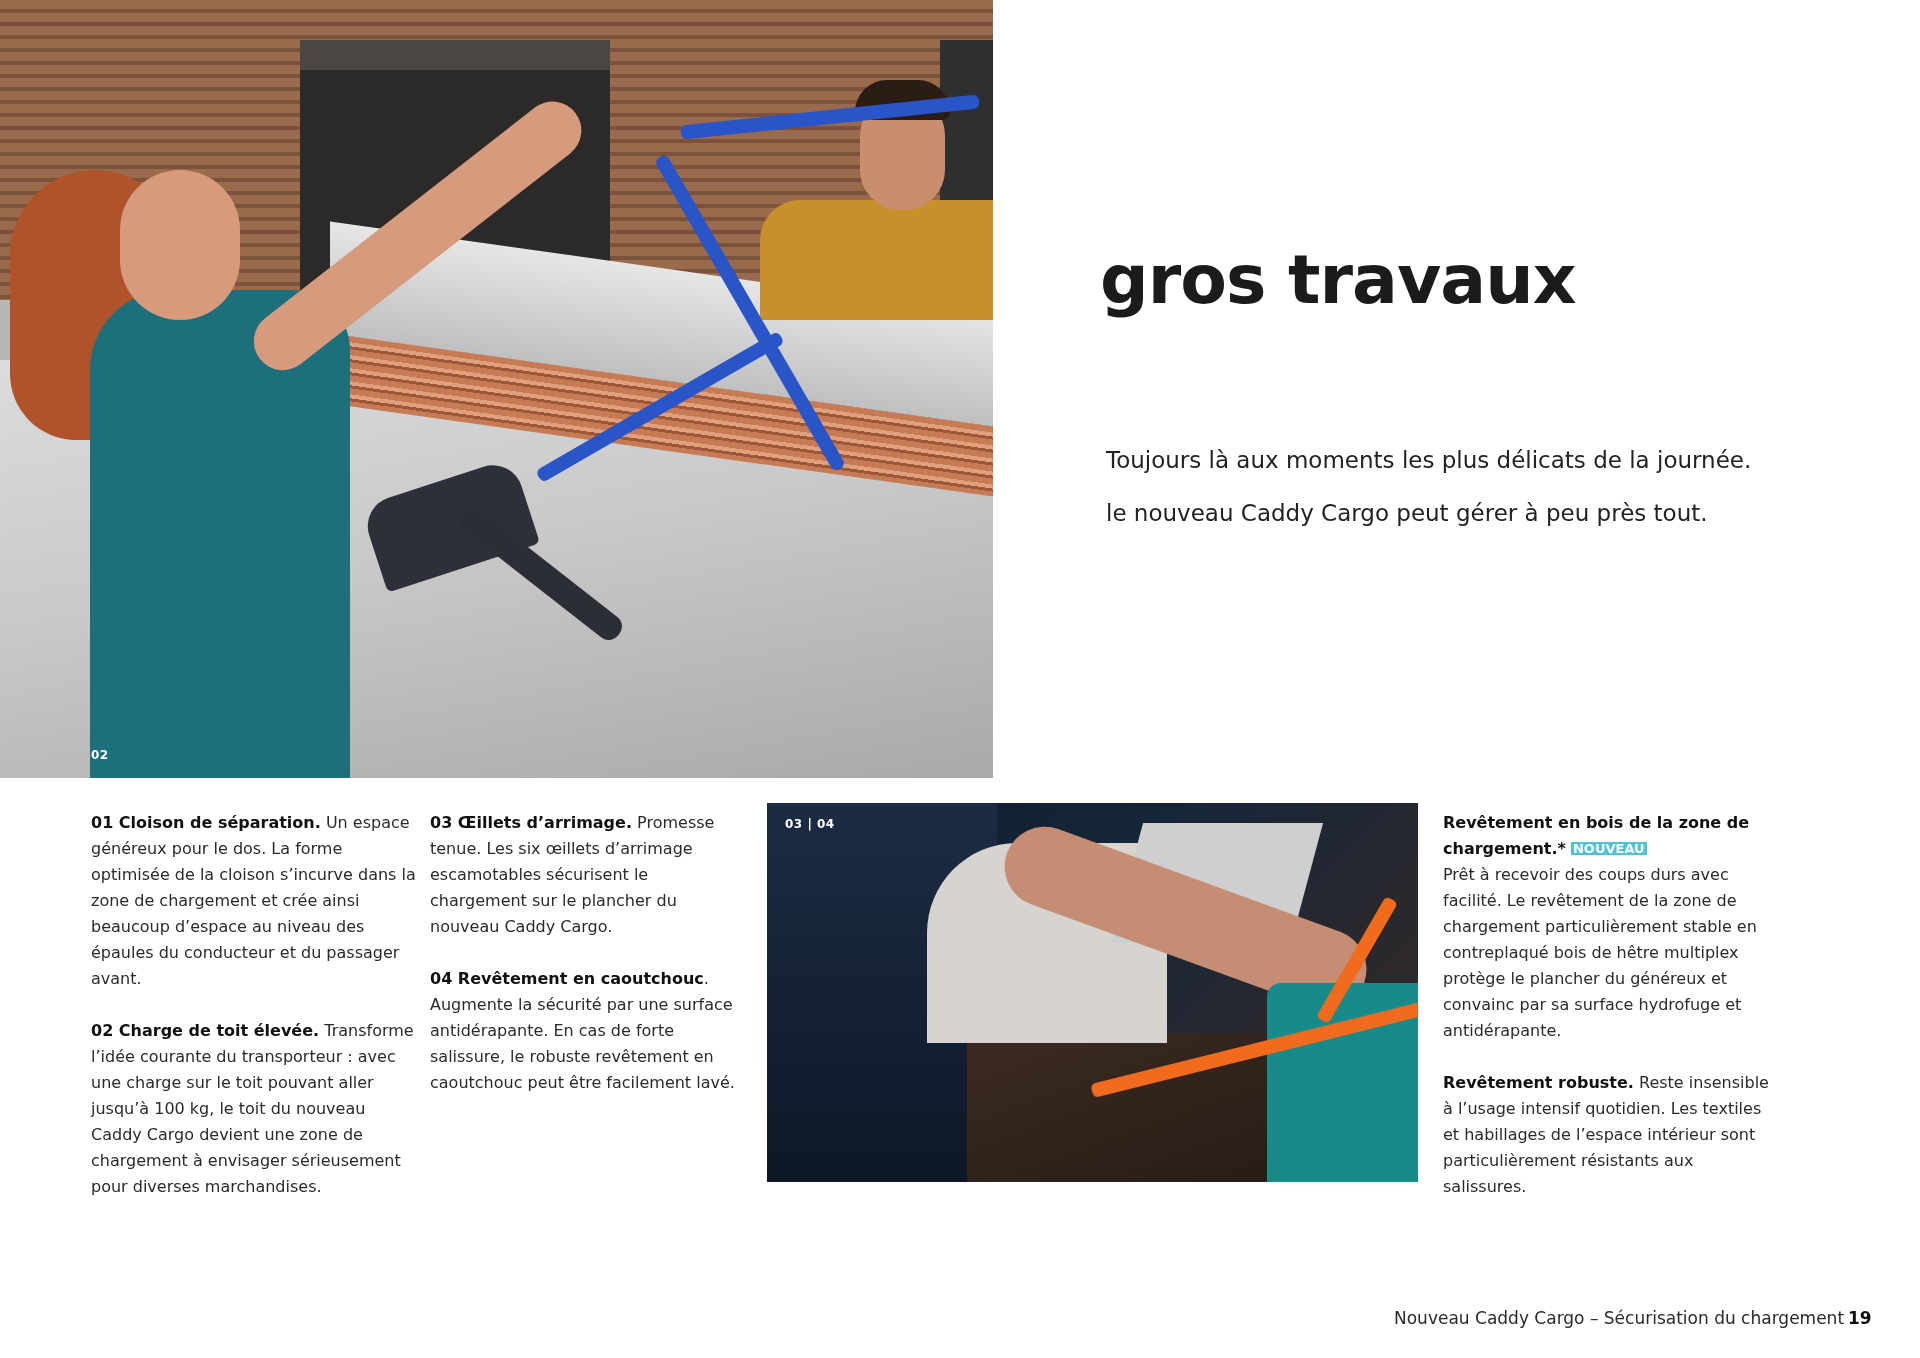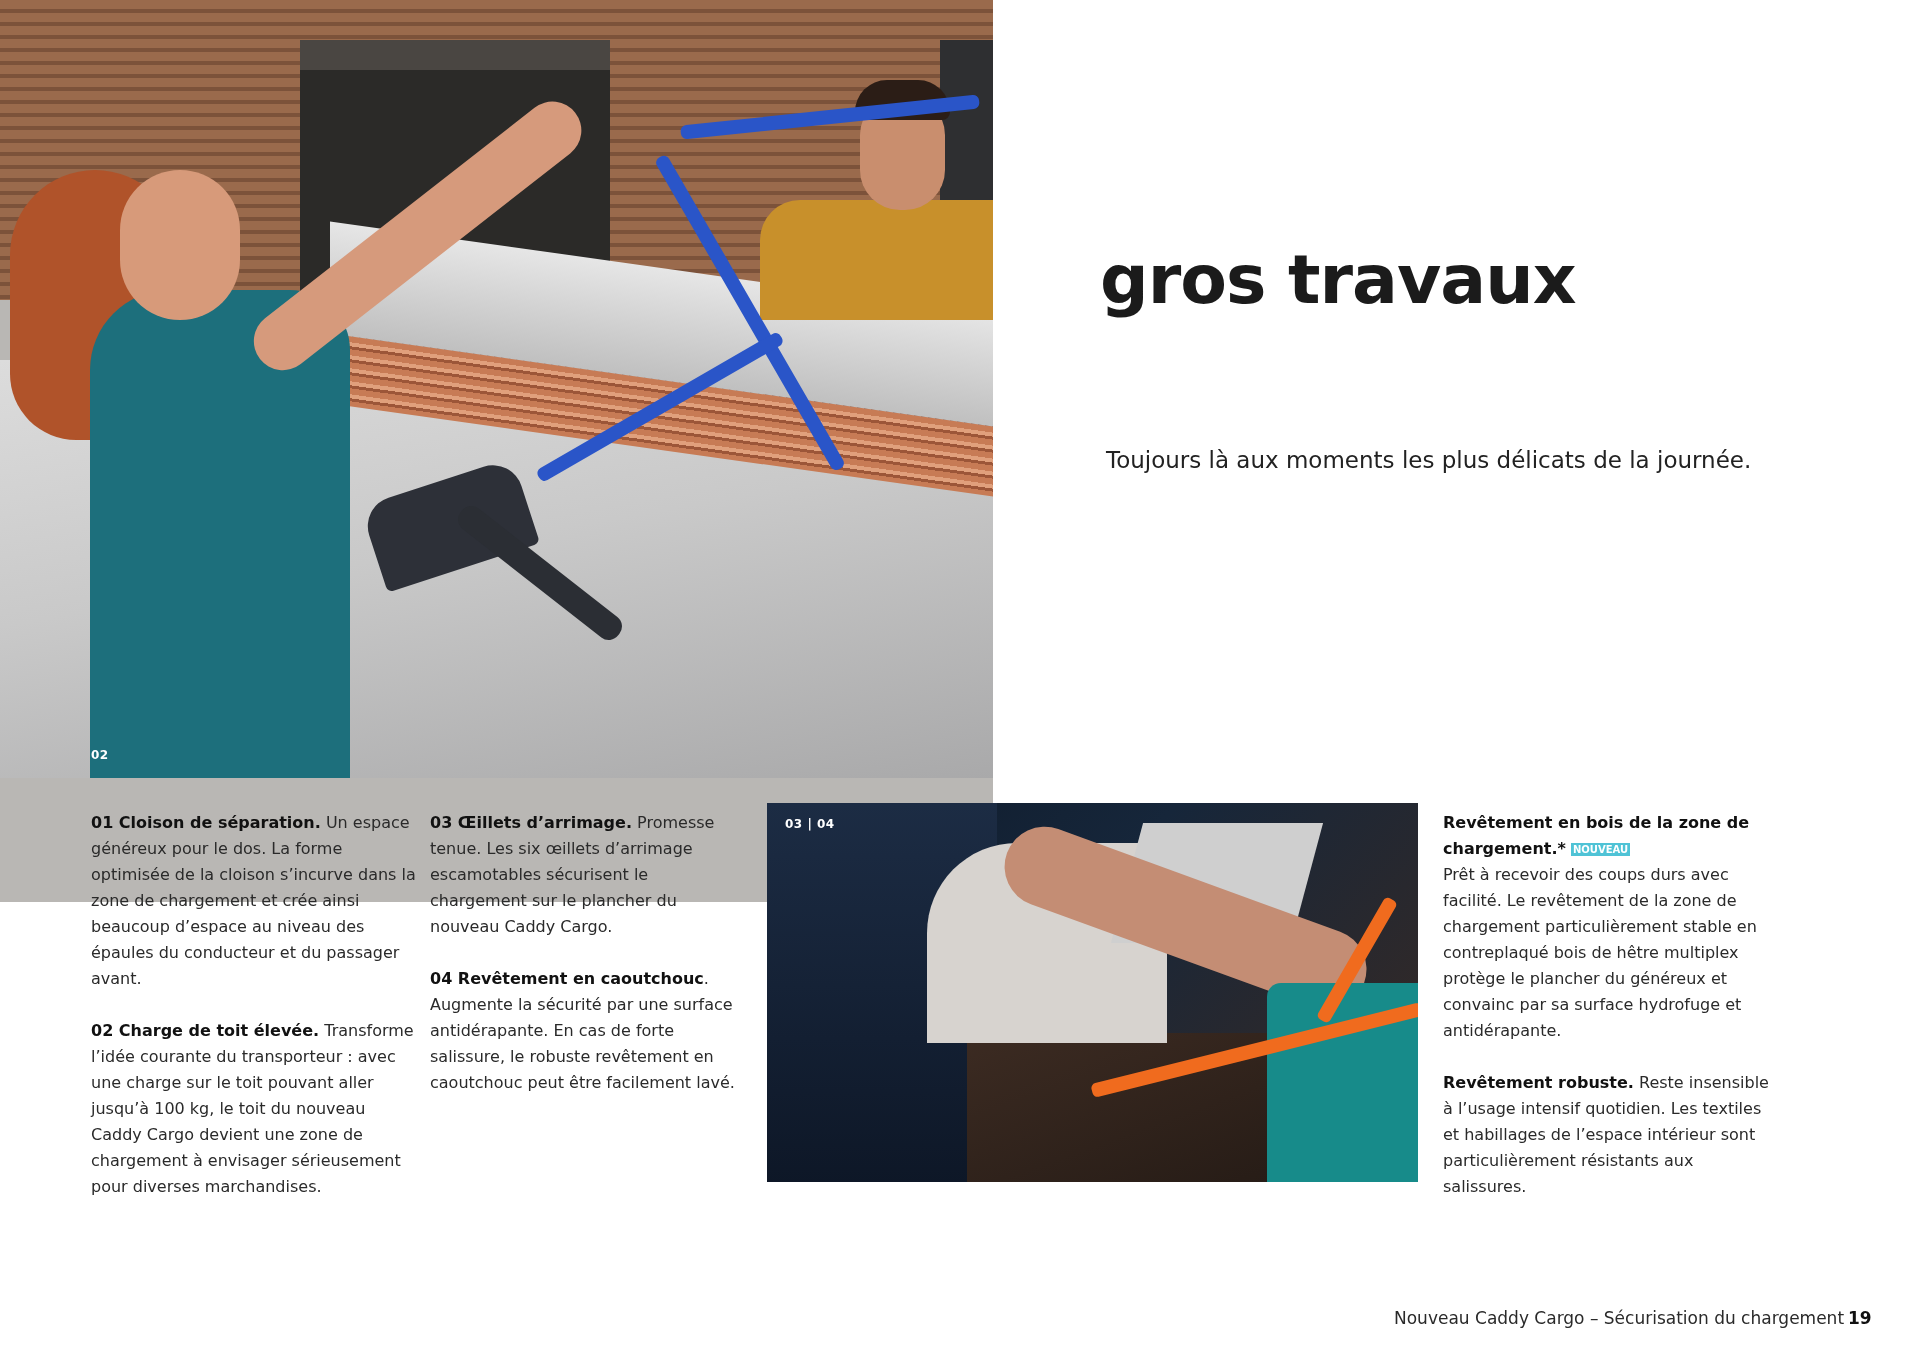--- a/index.html
+++ b/index.html
@@ -1,19 +1,19 @@
 <!DOCTYPE html>
 <html><head>
 <meta charset="utf-8">
 <style>
   html, body { margin:0; padding:0; background:#ffffff; }
   body { width:1920px; height:1358px; position:relative; overflow:hidden;
          font-family:"DejaVu Sans", "Liberation Sans", sans-serif; color:#1b1b1b; }
   .photo { position:absolute; overflow:hidden; }
-  #photo-top { left:0; top:0; width:993px; height:902px;
+  #photo-top { left:0; top:0; width:993px; height:778px;
     background:
       linear-gradient(180deg, rgba(0,0,0,0) 55%, rgba(0,0,0,0) 100%),
       #b9b7b4; }
   #photo-top .wall { position:absolute; left:0; top:0; width:993px; height:300px;
     background: repeating-linear-gradient(180deg, #9a6a4c 0px, #9a6a4c 9px, #7c523a 9px, #7c523a 13px); }
   #photo-top .window { position:absolute; left:300px; top:40px; width:310px; height:240px; background:#2b2a28; border-top:30px solid #4a4642; }
   #photo-top .window2 { position:absolute; left:940px; top:40px; width:53px; height:240px; background:#2e2f31; }
   #photo-top .roof { position:absolute; left:0; top:360px; width:993px; height:418px;
     background: linear-gradient(170deg, #dcdcdc 0%, #c9c9c9 45%, #a9a9aa 100%); }
   #photo-top .ladder { position:absolute; left:330px; top:268px; width:663px; height:120px;
@@ -48,21 +48,21 @@
   #headline .bold { font-family:"DejaVu Sans", sans-serif; font-weight:bold; font-size:68px; line-height:80px; color:#1b1b1b; letter-spacing:-1px; }
   #intro { position:absolute; left:1106px; top:434px; width:800px; font-size:23px; line-height:52.5px; color:#222; }
   #intro p { margin:0; white-space:nowrap; }
 
   .col { position:absolute; top:810px; font-size:16px; line-height:26px; color:#2a2a2a; }
   .col p { margin:0 0 26px 0; }
   .col b { color:#111; }
   #col1 { left:91px; width:330px; }
   #col2 { left:430px; width:320px; }
   #col4 { left:1443px; width:330px; }
-  .badge { display:inline-block; background:#4fc3d6; color:#ffffff; font-size:10px; line-height:13px; padding:0 2px; font-weight:bold; vertical-align:1px; }
+  .badge { display:inline-block; background:#4fc3d6; color:#ffffff; font-size:13px; line-height:13px; padding:0 2px; font-weight:bold; vertical-align:1px; }
 
   #footer { position:absolute; top:1308px; left:1390px; width:480px; font-size:17px; color:#2a2a2a; }
   #footer .title { position:absolute; left:4px; top:0; white-space:nowrap; }
   #footer .page { position:absolute; left:458px; top:0; font-weight:bold; color:#111; }
 </style>
 </head>
 <body>
 
 <div class="photo" id="photo-top" aria-label="Two people strapping a ladder and copper pipes onto a van roof rack">
   <div class="wall"></div>
@@ -85,20 +85,21 @@
   <div class="strap" style="left:520px;top:400px;width:280px;transform:rotate(-30deg);"></div>
   <span class="img-label" style="left:91px;top:748px;">02</span>
 </div>
 
 <div id="headline">
   <div class="bold">gros travaux</div>
 </div>
 
 <div id="intro">
   <p>Toujours là aux moments les plus délicats de la journée.</p>
+  <p>le nouveau Caddy Cargo peut gérer à peu près tout.</p>
 </div>
 
 <div class="col" id="col1">
   <p><b>01 Cloison de séparation.</b><span> Un espace généreux pour le dos. La forme optimisée de la cloison s’incurve dans la zone de chargement et crée ainsi beaucoup d’espace au niveau des épaules du conducteur et du passager avant.</span></p>
   <p><b>02 Charge de toit élevée.</b><span> Transforme l’idée courante du transporteur : avec une charge sur le toit pouvant aller jusqu’à 100 kg, le toit du nouveau Caddy Cargo devient une zone de chargement à envisager sérieusement pour diverses marchandises.</span></p>
 </div>
 
 <div class="col" id="col2">
   <p><b>03 Œillets d’arrimage.</b><span> Promesse tenue. Les six œillets d’arrimage escamotables sécurisent le chargement sur le plancher du nouveau Caddy Cargo.</span></p>
   <p><b>04 Revêtement en caoutchouc</b><span>. Augmente la sécurité par une surface antidérapante. En cas de forte salissure, le robuste revêtement en caoutchouc peut être facilement lavé.</span></p>

